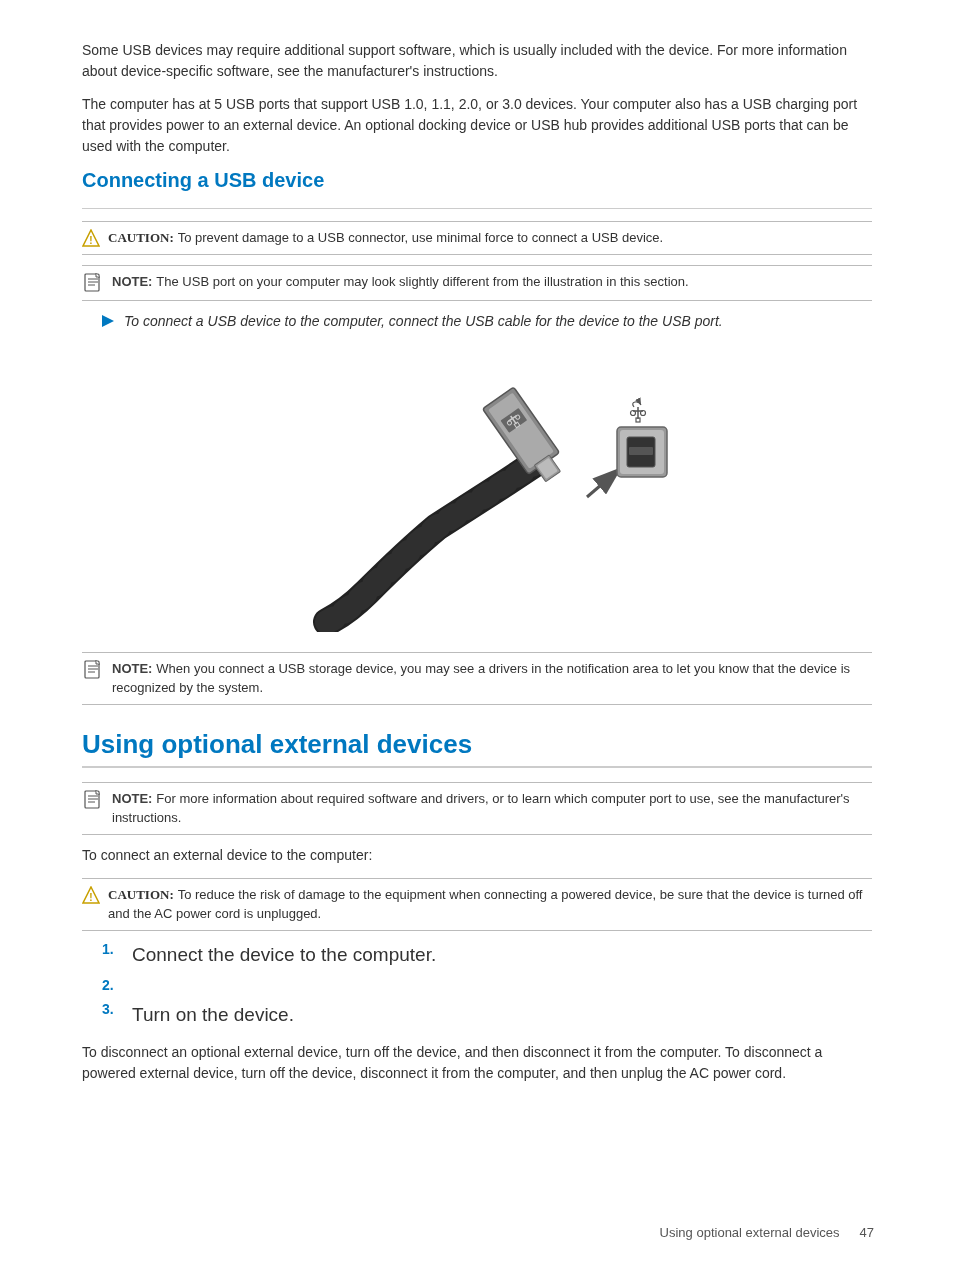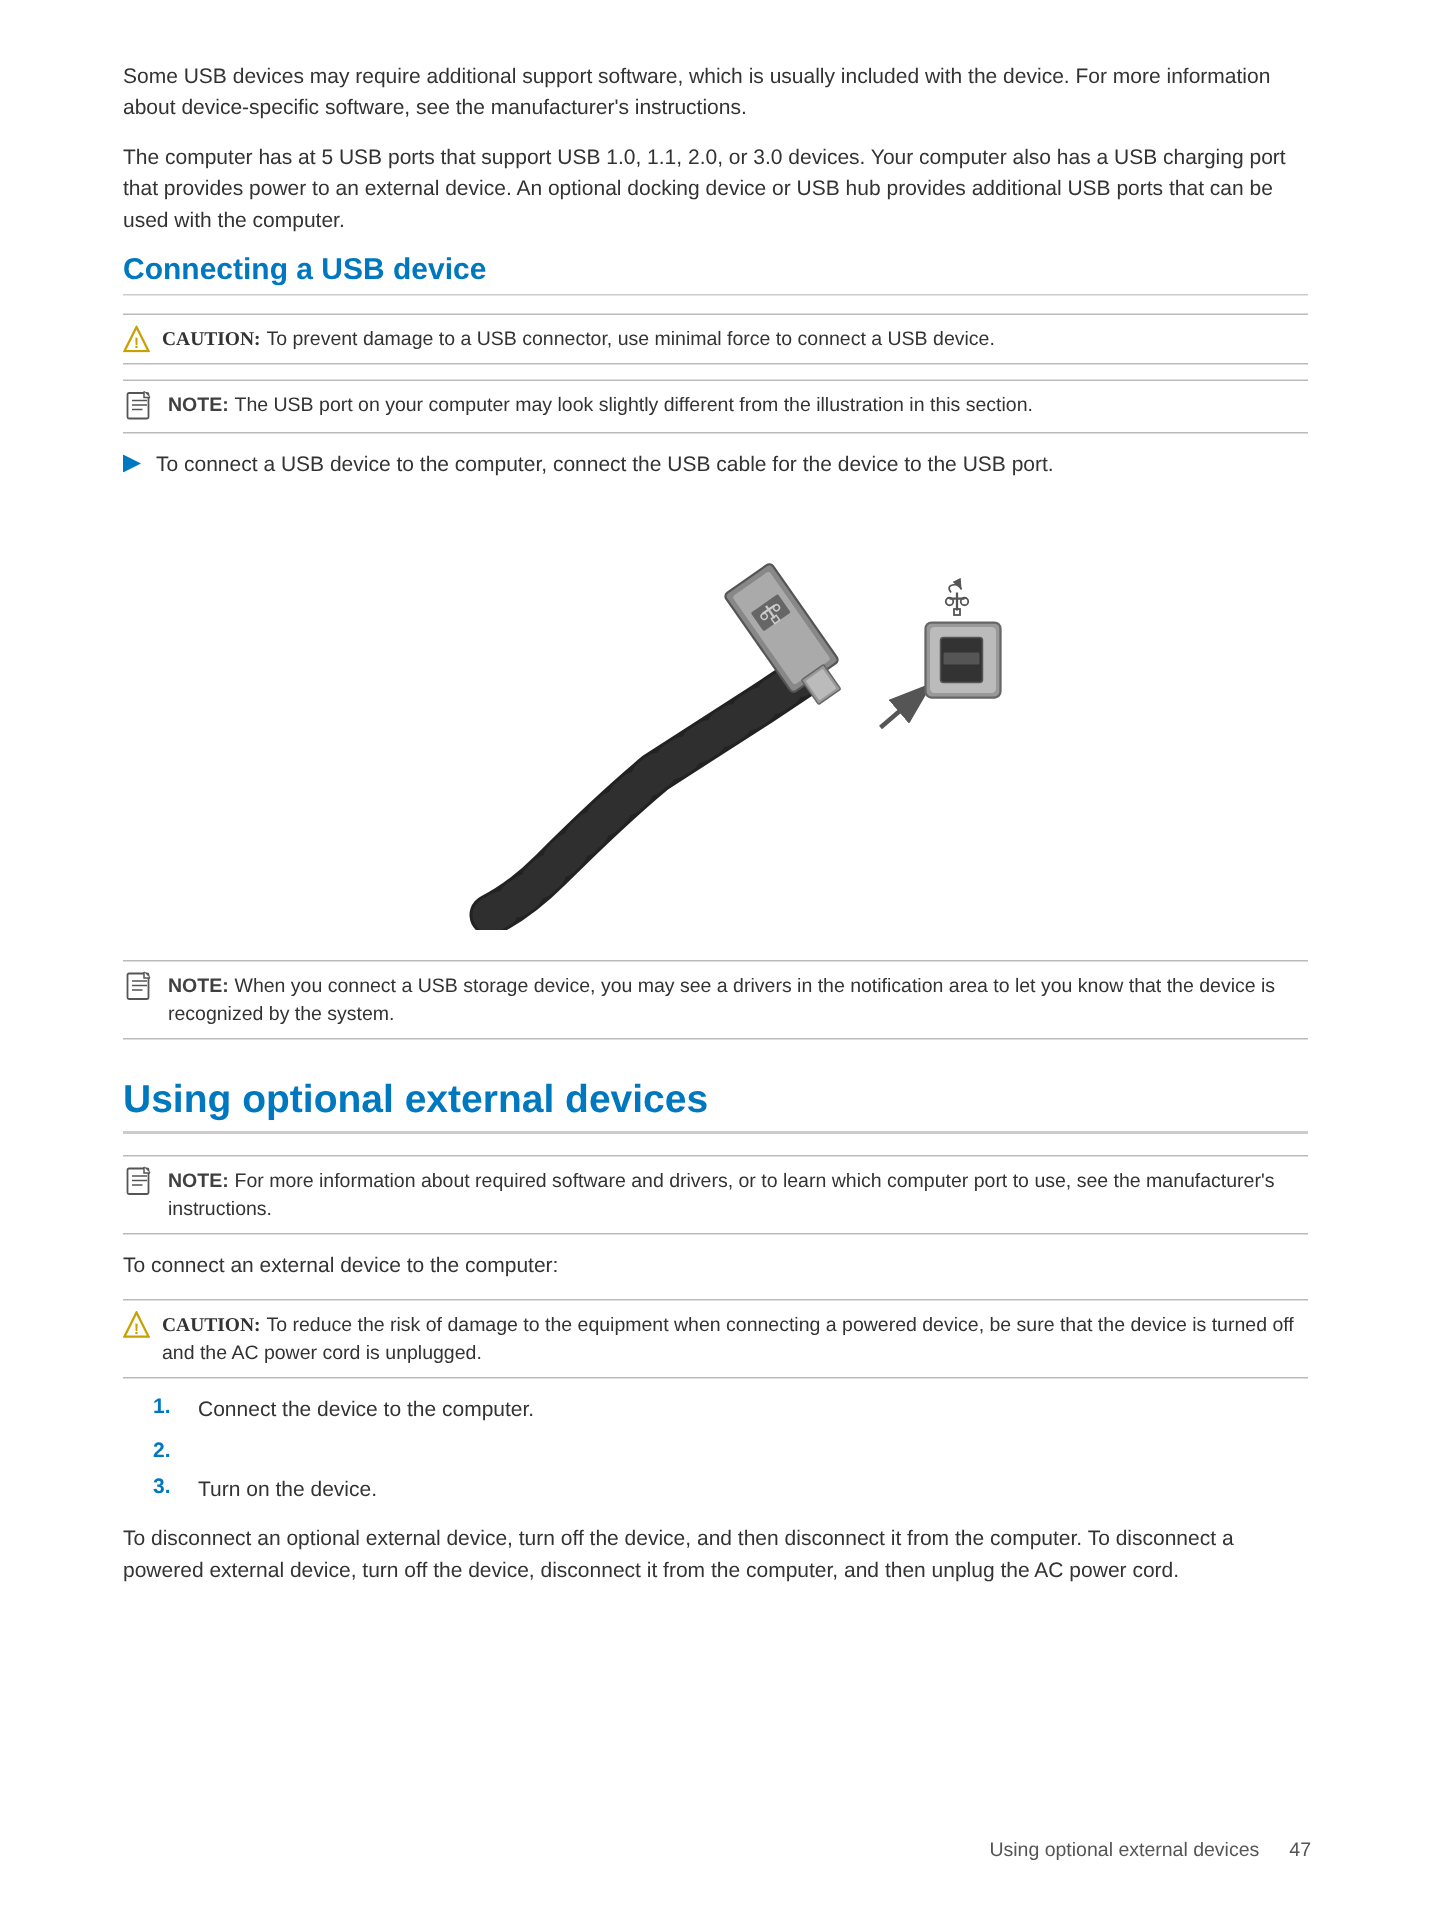--- a/index.html
+++ b/index.html
@@ -22,21 +22,21 @@
     p {
       margin-bottom: 12px;
       line-height: 1.5;
     }
 
     .section-heading {
       color: #0078c0;
       font-size: 20px;
       font-weight: bold;
       border-bottom: 1px solid #ccc;
-      padding-bottom: 4px;
+      padding-bottom: 16px;
       margin-bottom: 12px;
       margin-top: 8px;
     }
 
     .main-heading {
       color: #0078c0;
       font-size: 26px;
       font-weight: bold;
       border-bottom: 2px solid #ccc;
       padding-bottom: 6px;
@@ -90,21 +90,23 @@
       width: 22px;
       height: 22px;
       display: inline-block;
       flex-shrink: 0;
     }
 
     .bullet-item {
       display: flex;
       align-items: center;
       margin-bottom: 8px;
+      margin-left: 20px;
       gap: 10px;
+      font-style: italic;
     }
 
     .bullet-triangle {
       flex-shrink: 0;
       margin-top: 2px;
     }
 
     .bullet-text {
       font-size: 14px;
       line-height: 1.5;
@@ -137,21 +139,21 @@
 
     .ordered-num {
       color: #0078c0;
       font-weight: bold;
       font-size: 14px;
       flex-shrink: 0;
       min-width: 20px;
     }
 
     .ordered-text {
-      font-size: 14px;
+      font-size: 19px;
       line-height: 1.5;
       text-align: center;
     }
 
     .page-footer {
       position: absolute;
       bottom: 30px;
       right: 80px;
       font-size: 13px;
       color: #555;

